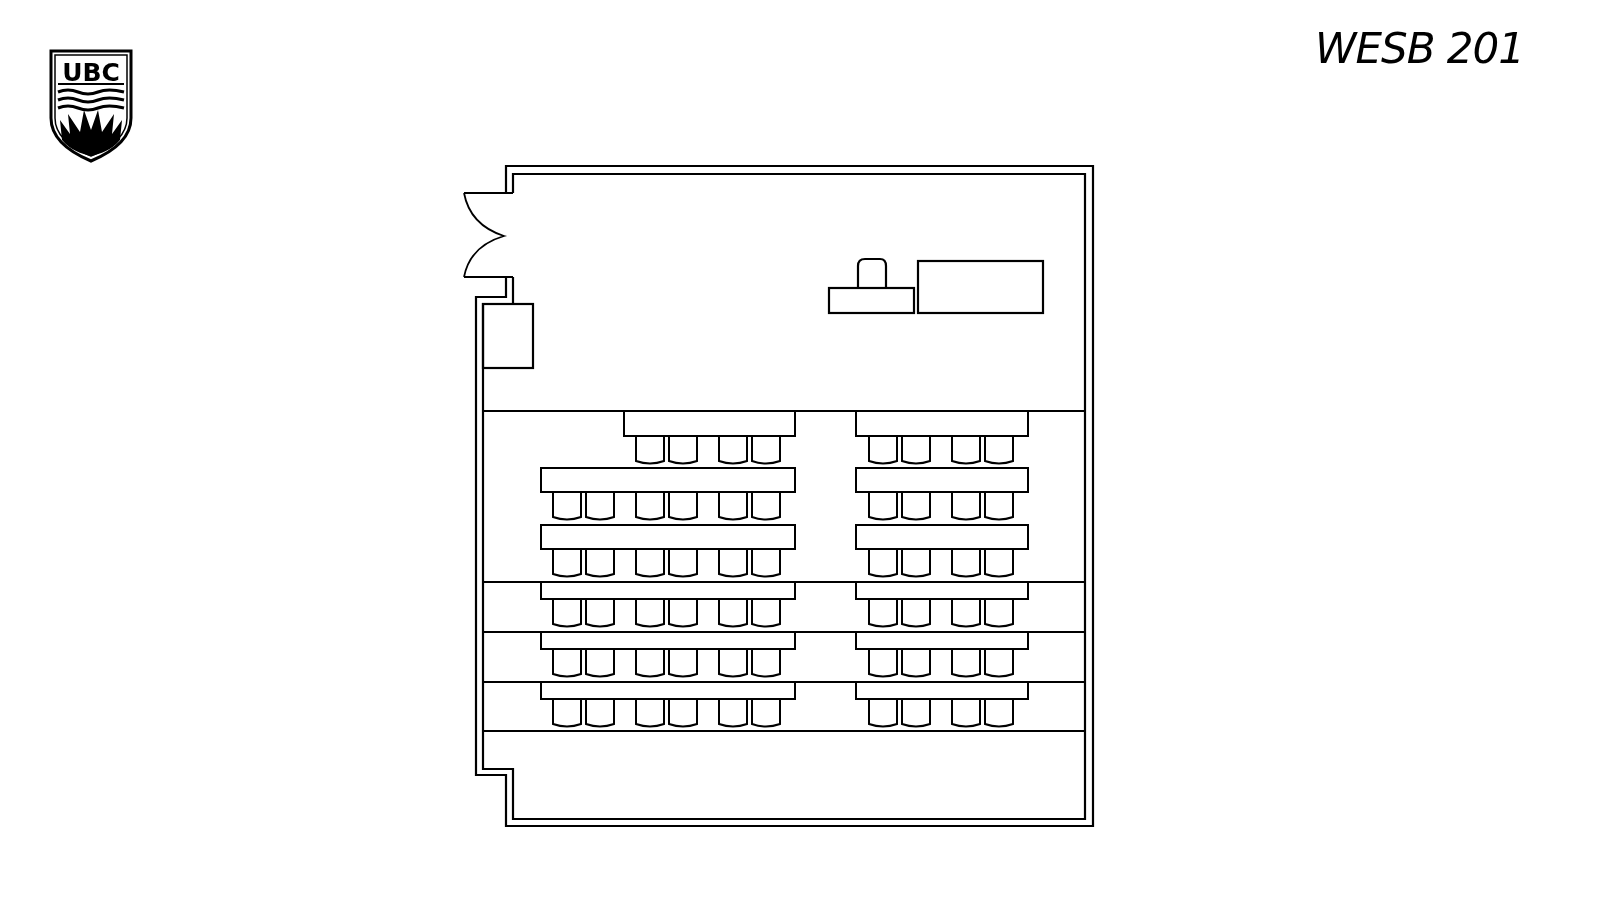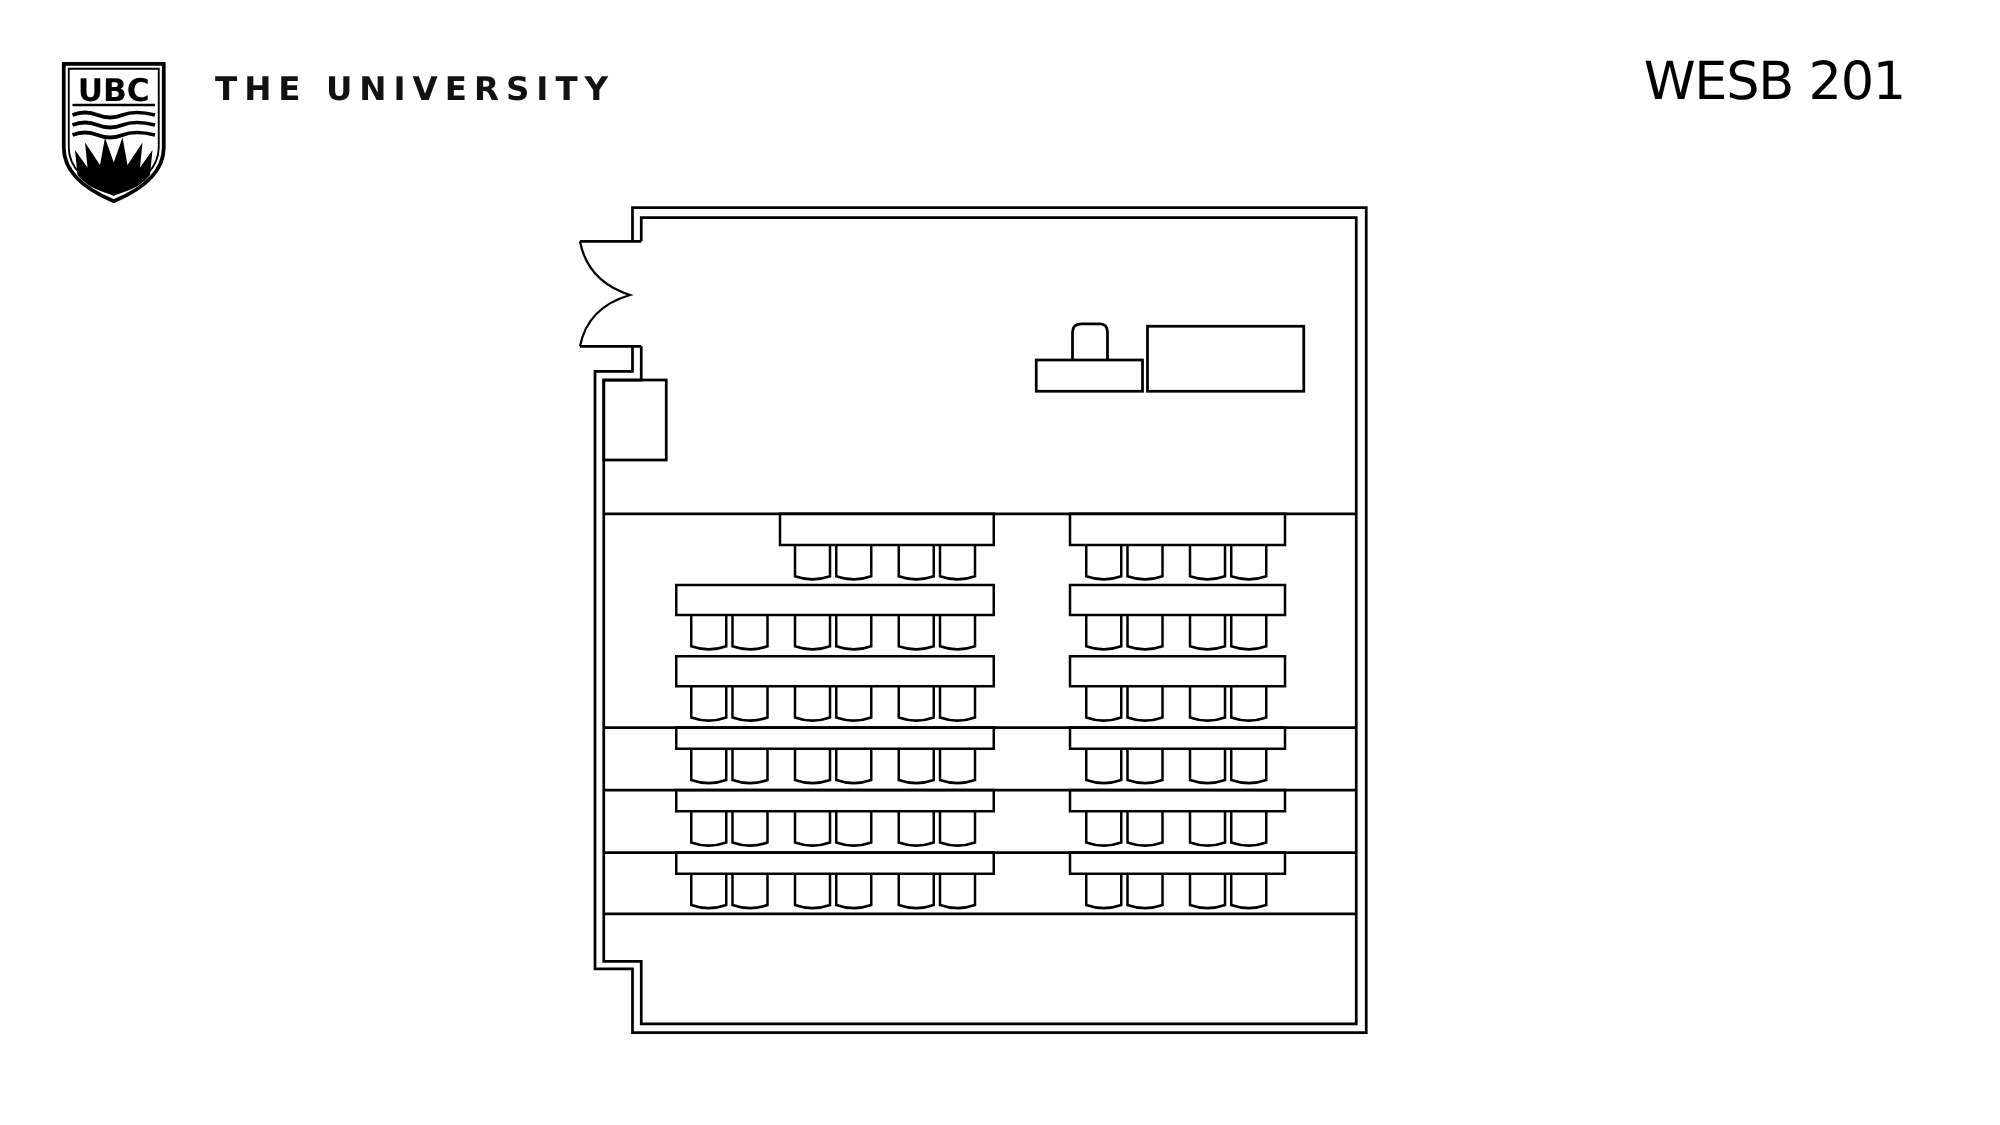--- a/index.html
+++ b/index.html
@@ -1,38 +1,37 @@
 <!DOCTYPE html>
 <html><head>
 <meta charset="utf-8">
 <style>
   html, body { margin:0; padding:0; background:#ffffff; }
   body { width:1600px; height:900px; position:relative; overflow:hidden; font-family:"DejaVu Sans", sans-serif; color:#000; }
   .logo { position:absolute; left:48px; top:48px; width:86px; height:115px; }
   .wordmark { position:absolute; left:172px; top:52px; font-family:"DejaVu Sans", sans-serif; font-weight:bold; font-size:26px; letter-spacing:5.6px; line-height:40px; color:#111; }
   .wordmark div { white-space:nowrap; }
-  .room-title { position:absolute; right:76px; top:40px; font-family:"DejaVu Sans", sans-serif; font-size:42px; letter-spacing:-1px; color:#000; }
+  .room-title { position:absolute; right:76px; top:24px; font-family:"DejaVu Sans", sans-serif; font-size:42px; letter-spacing:-1px; color:#000;font-style:italic; }
   svg.plan { position:absolute; left:0; top:0; }
 </style>
 </head>
 <body>
 
 <svg class="logo" viewBox="0 0 86 115">
   <path d="M3 3 H83 V70 C83 92 62 105 43 113 C24 105 3 92 3 70 Z" fill="#fff" stroke="#000" stroke-width="3"></path>
   <path d="M7 7 H79 V70 C79 89 60 101 43 108 C26 101 7 89 7 70 Z" fill="none" stroke="#000" stroke-width="1.5"></path>
   <text x="43" y="33" text-anchor="middle" font-family="DejaVu Sans, sans-serif" font-weight="bold" font-size="25" fill="#000">UBC</text>
   <line x1="10" y1="36" x2="76" y2="36" stroke="#000" stroke-width="2"></line>
   <path d="M10 44 Q20 40 30 44 T50 44 T76 44" fill="none" stroke="#000" stroke-width="3"></path>
   <path d="M10 52 Q20 48 30 52 T50 52 T76 52" fill="none" stroke="#000" stroke-width="3"></path>
   <path d="M10 60 Q20 56 30 60 T50 60 T76 60" fill="none" stroke="#000" stroke-width="3"></path>
   <path d="M12 72 L22 86 L20 66 L32 84 L36 62 L43 82 L50 62 L54 84 L66 66 L64 86 L74 72 L72 92 C64 102 52 106 43 108 C34 106 22 102 14 92 Z" fill="#000"></path>
 </svg>
 
 <div class="wordmark">
-  <div>THE UNIVERSITY</div>
 </div>
 
 <div class="room-title">WESB 201</div>
 
 <svg class="plan" width="1600" height="900" viewBox="0 0 1600 900">
   <g fill="none" stroke="#000" stroke-width="2.2">
 
     <path d="M506 193 V166 H1093 V826 H506 V775 H476 V297 H506 V277"></path>
 
     <path d="M513 193 V174 H1085 V819 H513 V769 H483 V304 H513 V277"></path>

